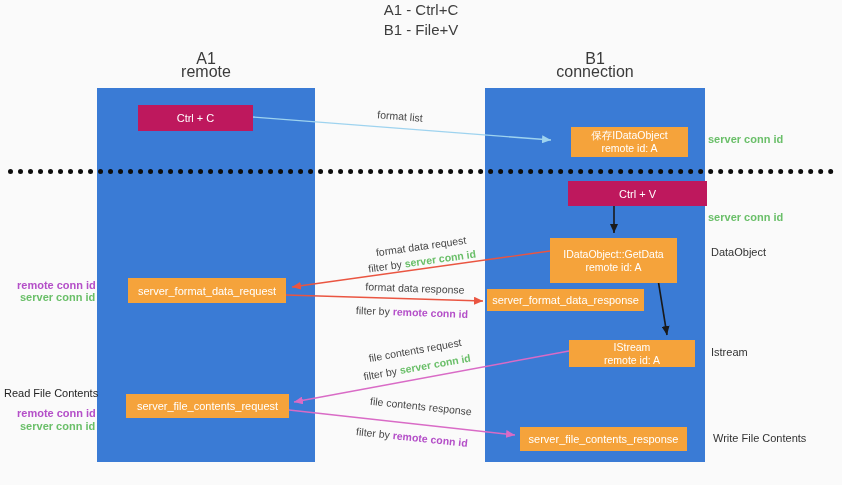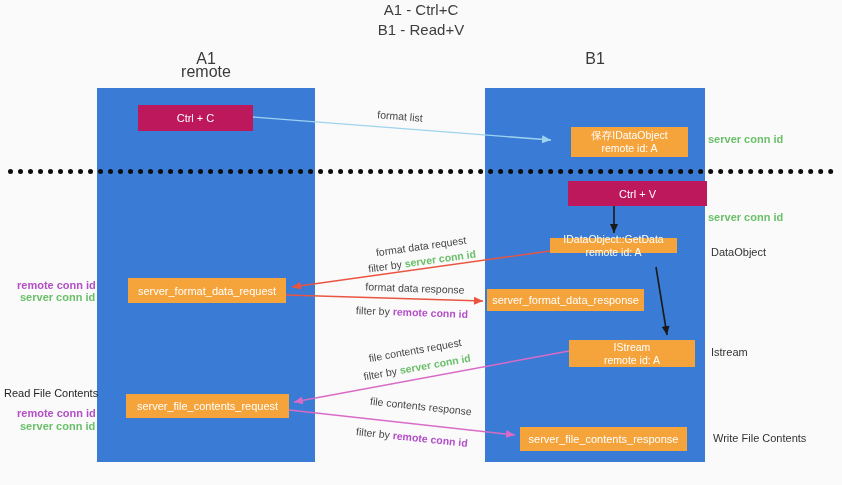--- a/index.html
+++ b/index.html
@@ -28,29 +28,30 @@
   svg.arrows{left:0;top:0;pointer-events:none;}
   .gap{margin-left:3px;}
 </style>
 </head>
 <body>
 
 <div id="canvas">
 
   <div class="abs title">
     <div>A1 - Ctrl+C</div>
-    <div>B1 - Read+V</div>
+    <div>B1 - File+V</div>
   </div>
 
   <div class="abs lane-header" style="left:97px;top:52px;width:218px;">
     <div>A1</div>
     <div>remote</div>
   </div>
   <div class="abs lane-header" style="left:485px;top:52px;width:220px;">
     <div>B1</div>
+    <div>connection</div>
   </div>
 
   <div class="abs lane" style="left:97px;top:88px;width:218px;height:374px;"></div>
   <div class="abs lane" style="left:485px;top:88px;width:220px;height:374px;"></div>
 
   <div class="abs divider"></div>
 
   <svg class="abs arrows" width="842" height="485">
     <defs>
       <marker id="m-blue" markerUnits="userSpaceOnUse" markerWidth="10" markerHeight="8" refX="9" refY="4" orient="auto">
@@ -77,21 +78,21 @@
 
   <div class="abs node greenbox" style="left:138px;top:105px;width:115px;height:26px;">Ctrl + C</div>
 
   <div class="abs node orange two-line" style="left:571px;top:127px;width:117px;height:30px;">
     <div>保存IDataObject</div>
     <div>remote id: A</div>
   </div>
 
   <div class="abs node greenbox" style="left:568px;top:181px;width:139px;height:25px;">Ctrl + V</div>
 
-  <div class="abs node orange two-line" style="left:550px;top:238px;width:127px;height:15px;">
+  <div class="abs node orange two-line" style="left:550px;top:238px;width:127px;height:45px;">
     <div>IDataObject::GetData</div>
     <div>remote id: A</div>
   </div>
 
   <div class="abs node orange" style="left:128px;top:278px;width:158px;height:25px;">server_format_data_request</div>
 
   <div class="abs node orange" style="left:487px;top:289px;width:157px;height:22px;">server_format_data_response</div>
 
   <div class="abs node orange two-line" style="left:569px;top:340px;width:126px;height:27px;">
     <div>IStream</div>

